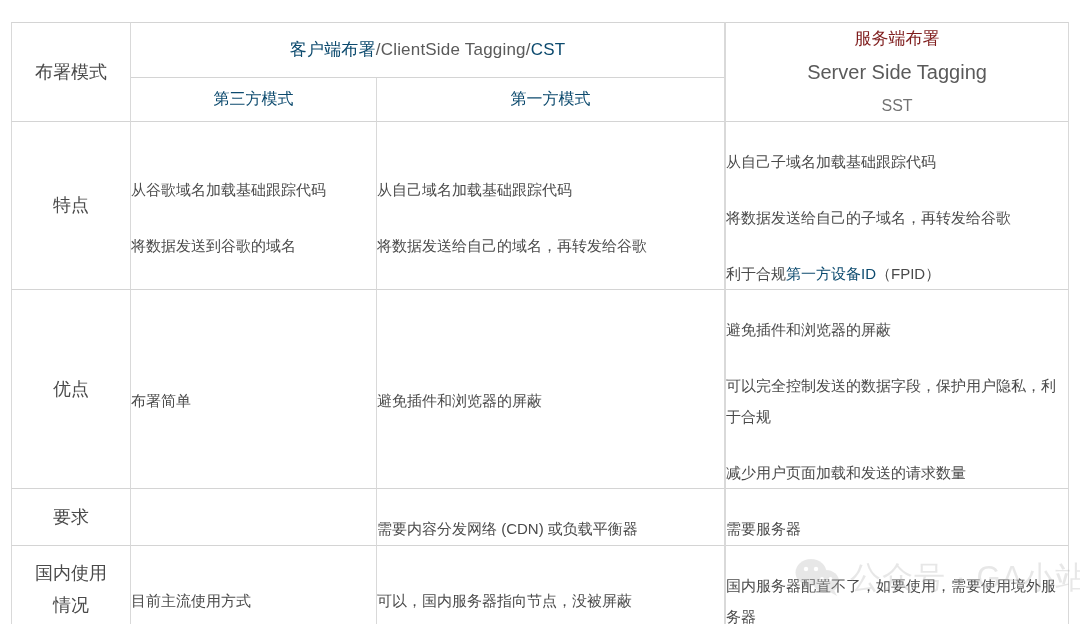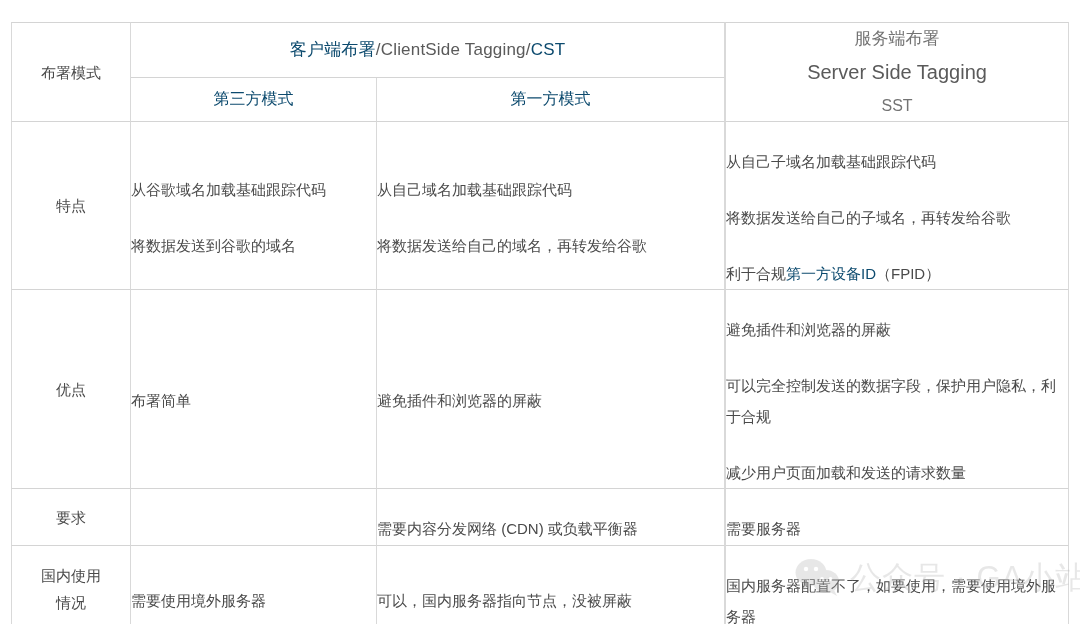--- a/index.html
+++ b/index.html
@@ -74,28 +74,28 @@
   }
   .green { color: #0c4a6e; }
   .gray  { color: #5a5a5a; }
 
   .sst-head {
     text-align: center;
     line-height: 1.85;
     font-size: 16px;
     padding: 10px 10px;
   }
-  .sst-head .l1 { color: #737373; font-size: 17px; }
+  .sst-head .l1 { color: #7f1d1d; font-size: 17px; }
   .sst-head .l2 { color: #5a5a5a; font-size: 20px; }
   .sst-head .l3 { color: #737373; font-size: 16px; }
 
   
   .row-label {
     text-align: center;
-    font-size: 15px;
+    font-size: 18px;
     line-height: 1.8;
     color: #4a4a4a;
     padding: 4px 6px;
   }
   .body-cell {
     font-size: 15px;
     line-height: 2.05;
     color: #4a4a4a;
     padding: 10px 14px;
     vertical-align: middle;
@@ -201,21 +201,21 @@
           <span class="ln">需要服务器</span>
         </td>
       </tr>
 
       <tr>
         <td class="row-label frame-l bd-b bd-r">
           <div>国内使用</div>
           <div>情况</div>
         </td>
         <td class="body-cell bd-b bd-r">
-          <span class="ln">需要使用境外服务器</span>
+          <span class="ln">目前主流使用方式</span>
         </td>
         <td class="body-cell bd-b bd-r">
           <span class="ln">可以，国内服务器指向节点，没被屏蔽</span>
         </td>
         <td class="body-cell frame-l bd-b frame-r">
           <span class="ln">国内服务器配置不了，如要使用，需要使用境外服务器</span>
         </td>
       </tr>
 
     </tbody>

